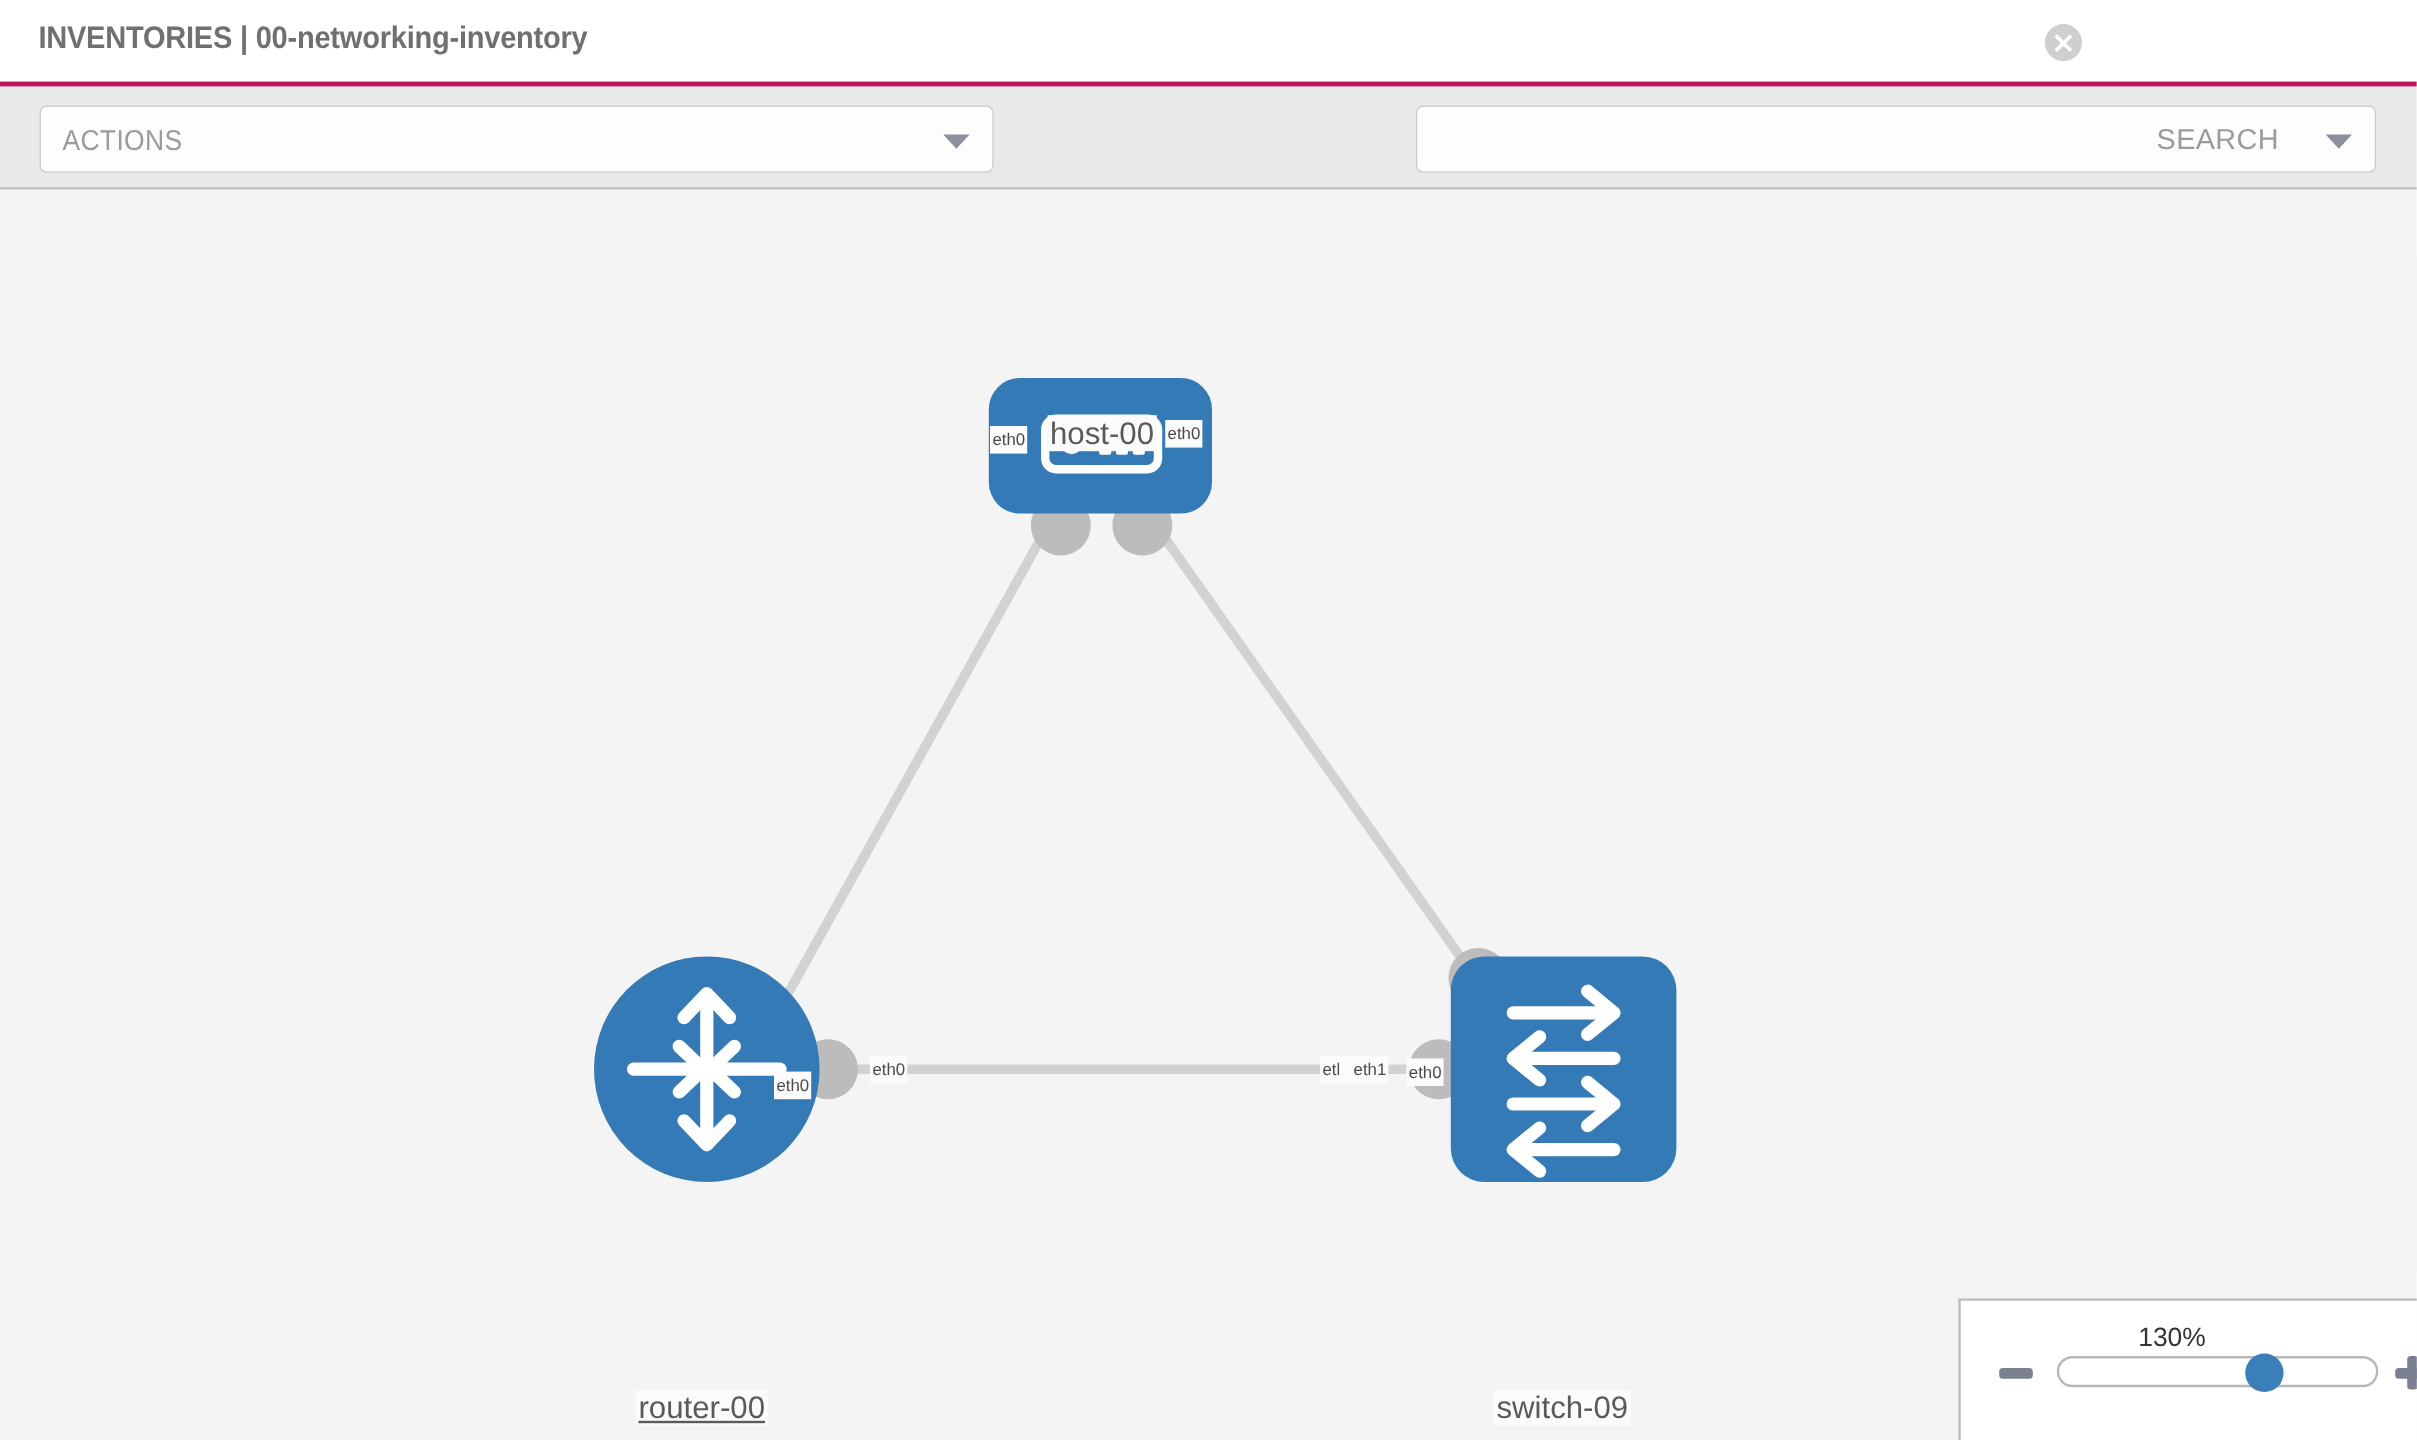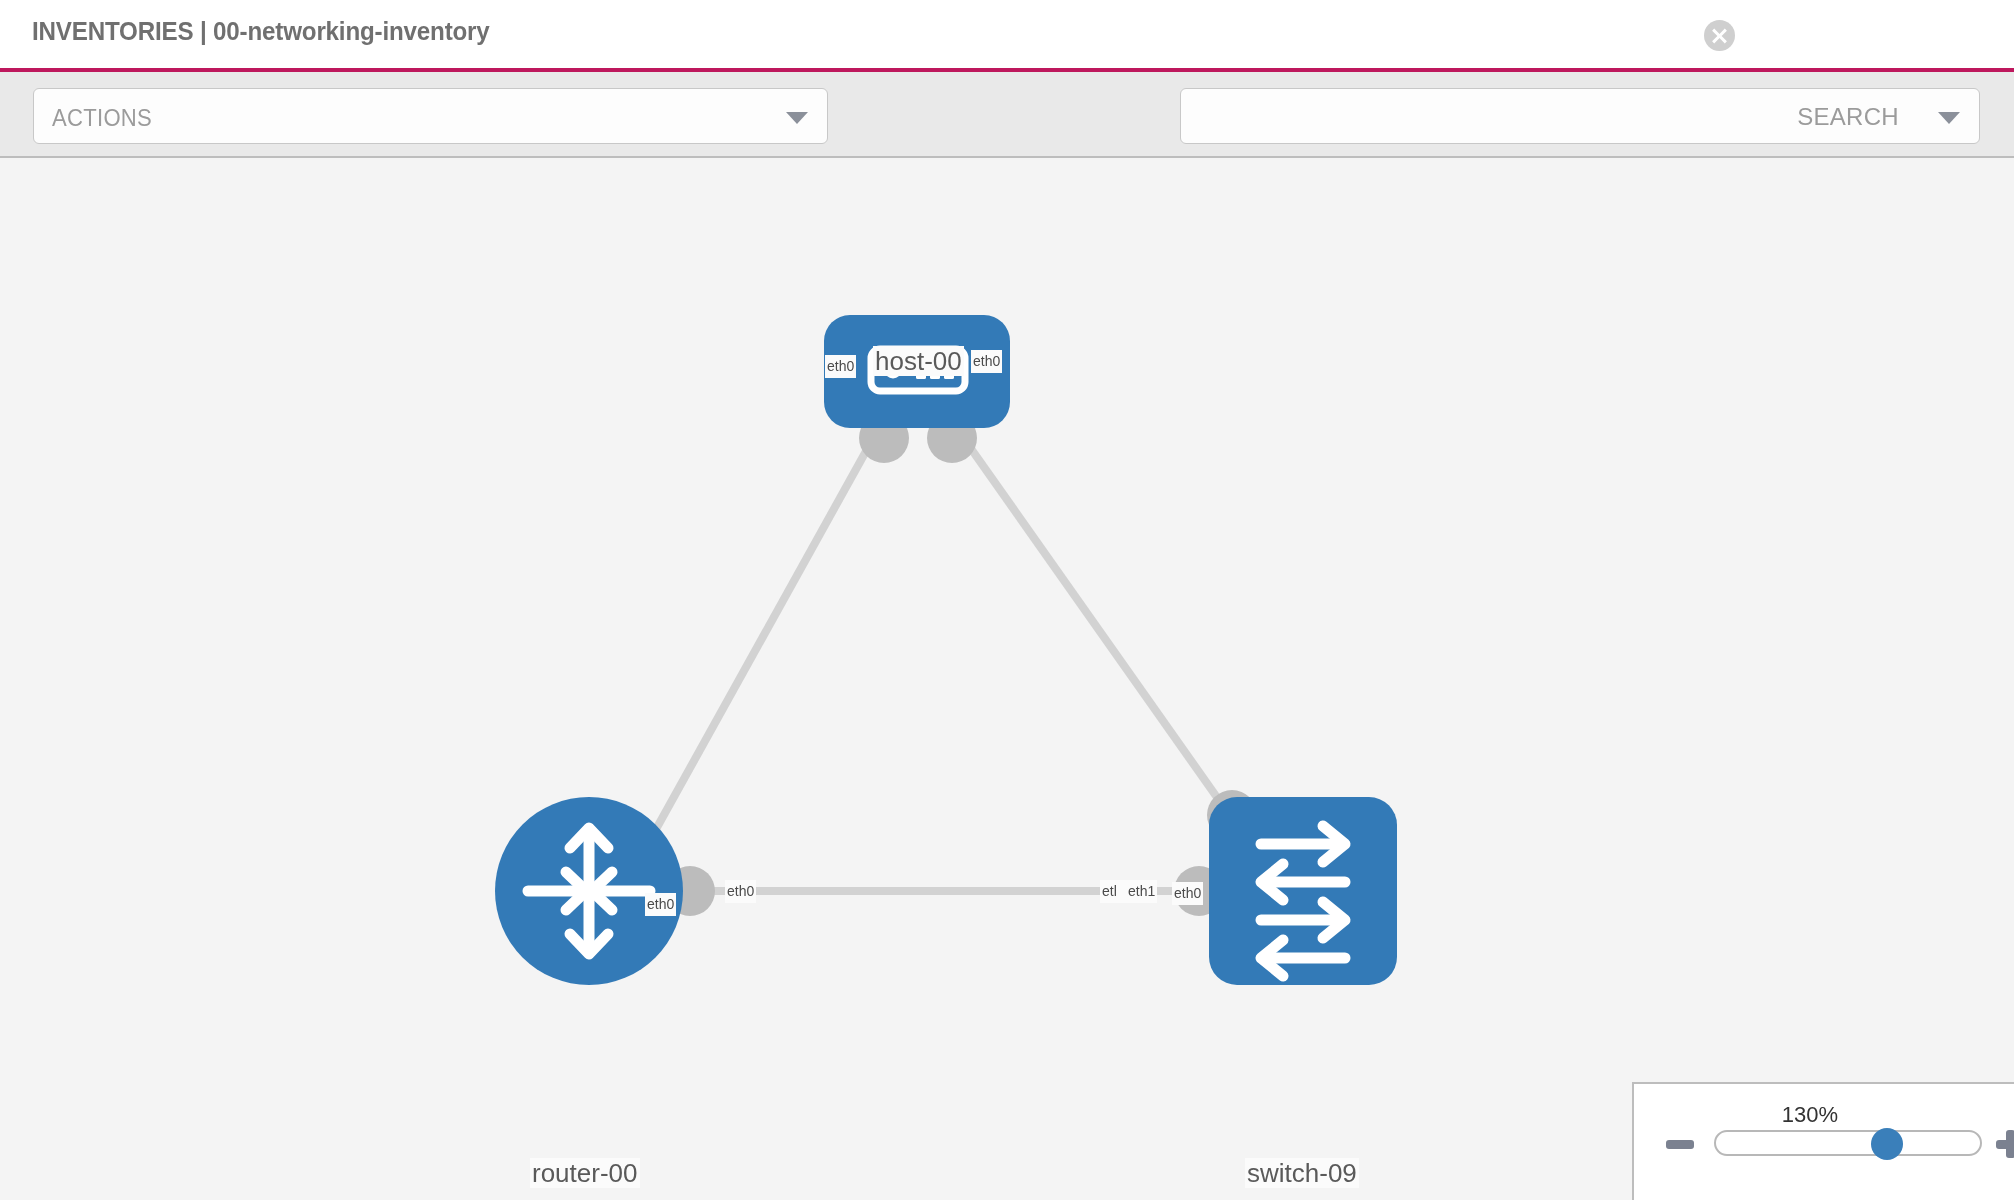--- a/index.html
+++ b/index.html
@@ -360,21 +360,21 @@
           <line x1="1261" y1="762" x2="1340" y2="762"></line>
           <polyline points="1323,744 1345,762 1323,780"></polyline>
 
           <line x1="1345" y1="800" x2="1266" y2="800"></line>
           <polyline points="1283,782 1261,800 1283,818"></polyline>
         </g>
       </g>
     </svg>
 
     <div class="node-label" style="left:873px; top:188px;">host-00</div>
-    <div class="node-label" style="left:530px; top:1000px;">router-00</div>
+    <div class="node-label" style="left:530px; top:1000px;text-decoration:underline;">router-00</div>
     <div class="node-label" style="left:1245px; top:1000px;">switch-09</div>
 
     <div class="edge-label" style="left:825px; top:197px;">eth0</div>
     <div class="edge-label" style="left:971px; top:192px;">eth0</div>
     <div class="edge-label" style="left:645px; top:735px;">eth0</div>
     <div class="edge-label" style="left:1172px; top:724px;">eth0</div>
     <div class="edge-label" style="left:725px; top:722px;">eth0</div>
     <div class="edge-label" style="left:1100px; top:722px;">eth0</div>
     <div class="edge-label" style="left:1116px; top:722px;padding-left:12px;">eth1</div>
   </div>

